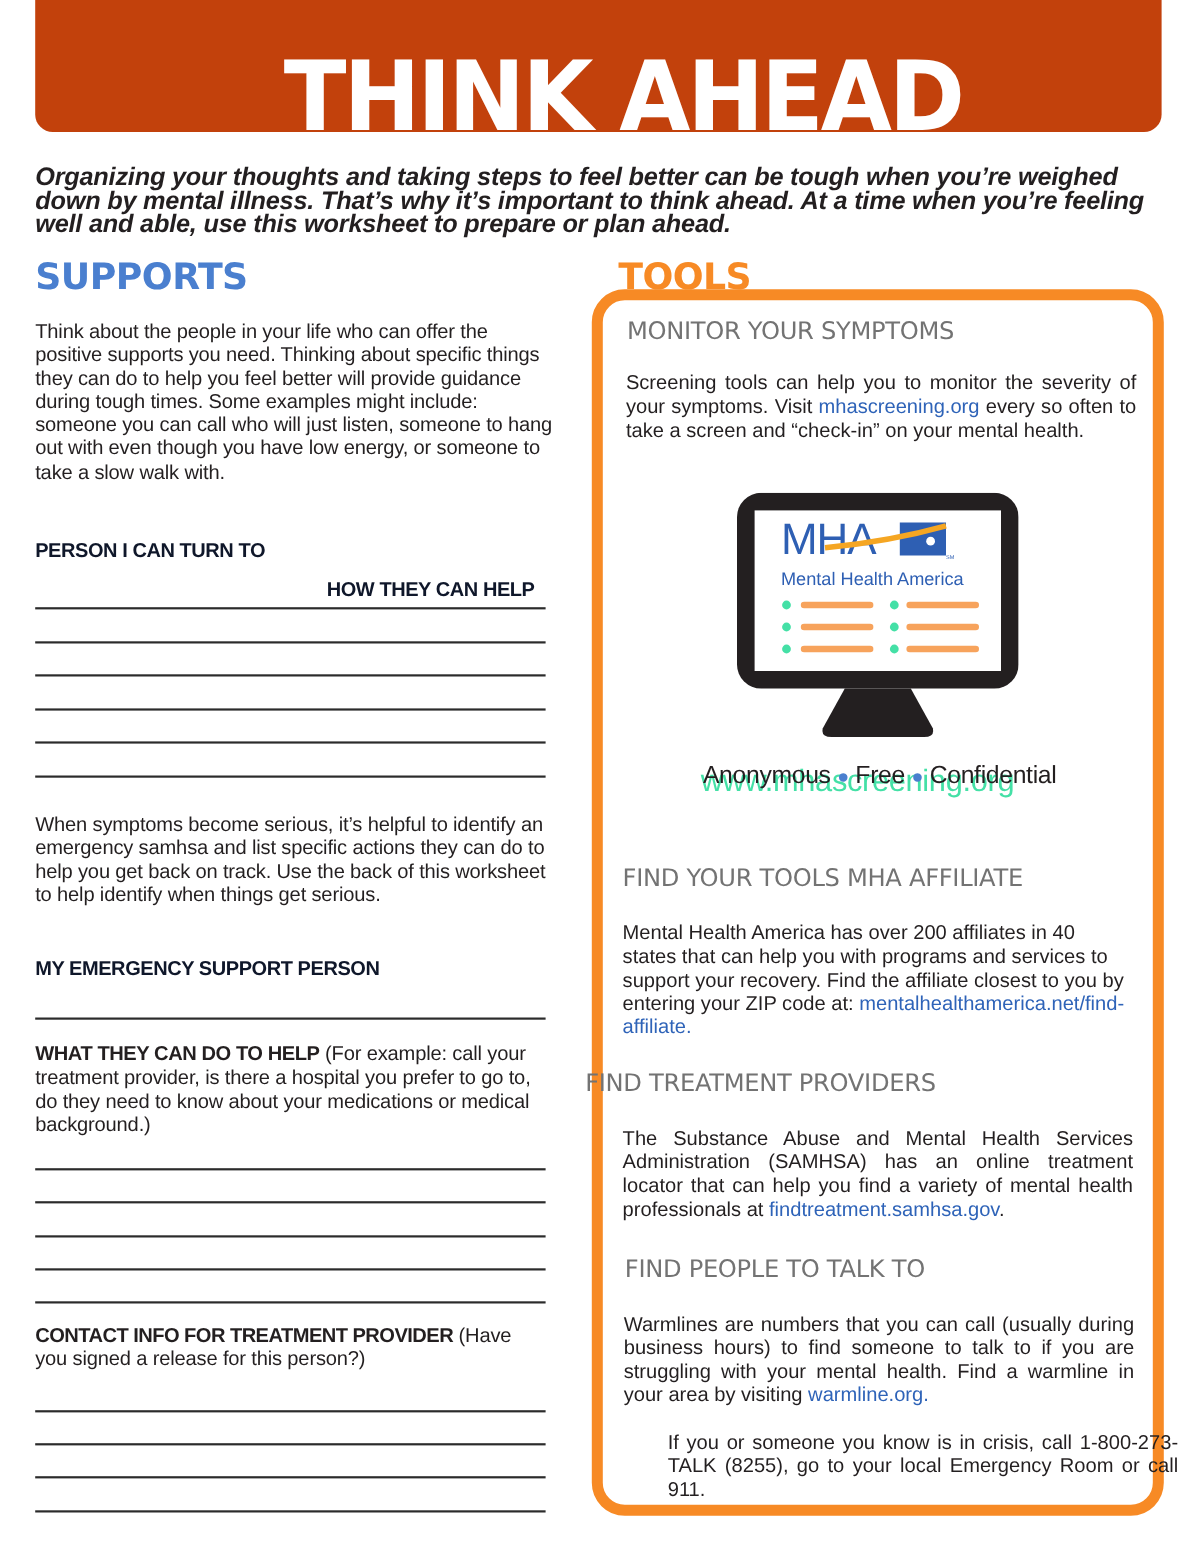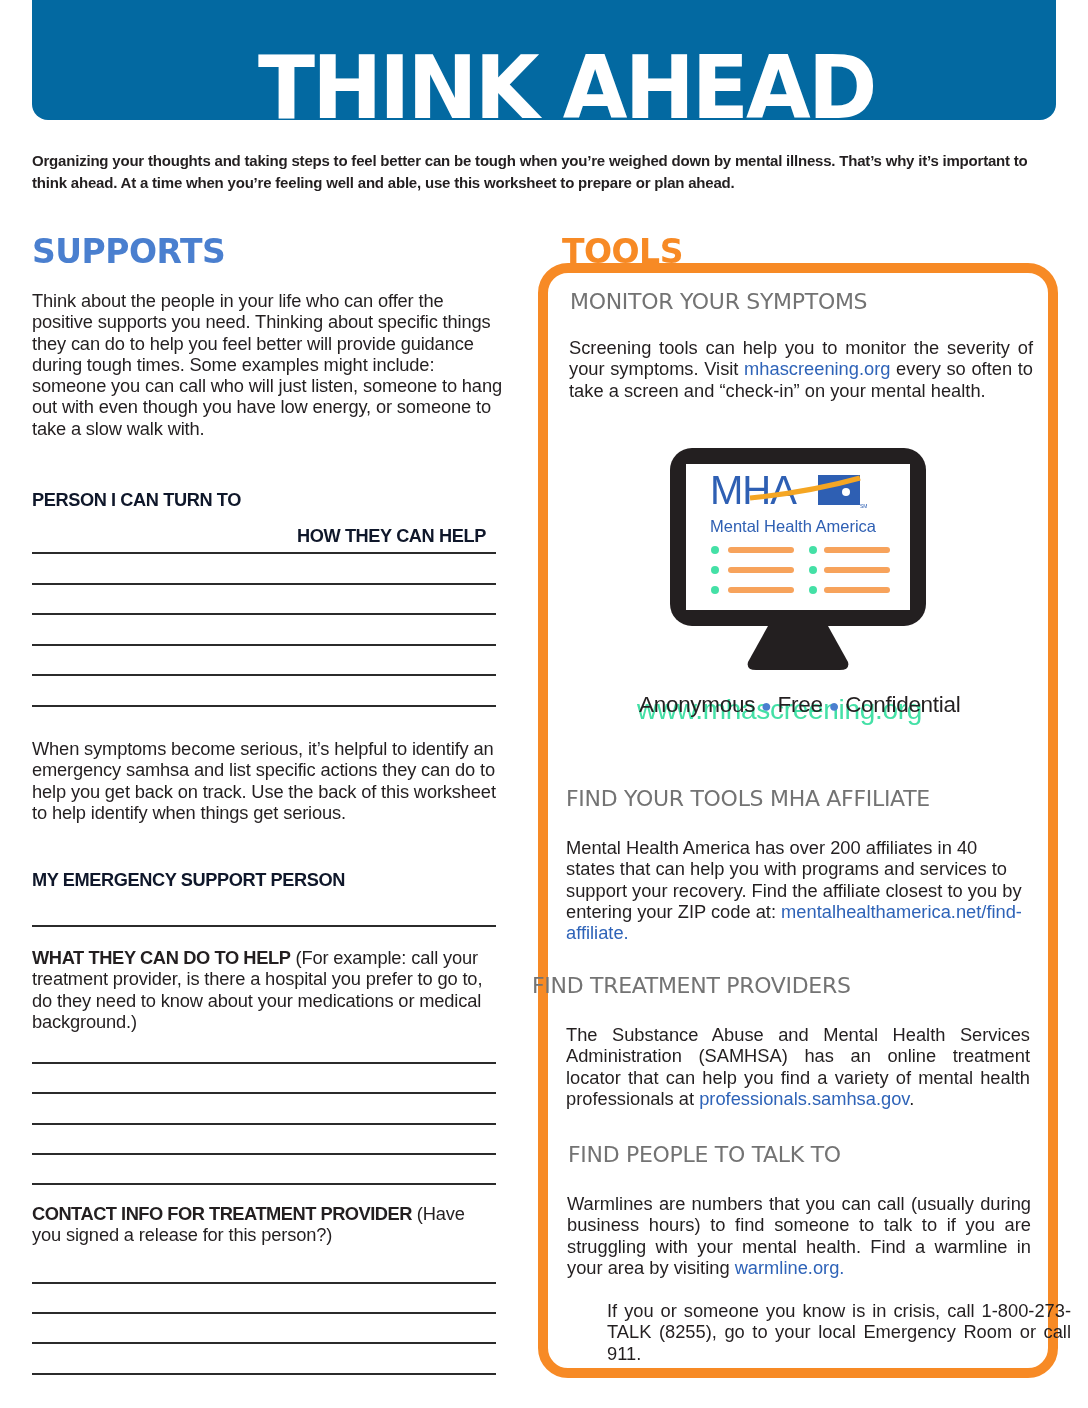--- a/index.html
+++ b/index.html
@@ -1,33 +1,34 @@
 <!DOCTYPE html>
 <html><head>
 <meta charset="utf-8">
 <style>
   * { box-sizing: border-box; margin: 0; padding: 0; }
   html, body { width: 1088px; height: 1408px; background: #ffffff; overflow: hidden; }
   body { position: relative; font-family: "Liberation Sans", "DejaVu Sans", sans-serif; color: #231f20; }
 
   .banner {
     position: absolute; left: 32px; top: 0; width: 1024px; height: 120px;
-    background: #0369a1; border-radius: 0 0 16px 16px; overflow: hidden;
+    background: #c2410c; border-radius: 0 0 16px 16px; overflow: hidden;
   }
   .banner-title {
     position: absolute; left: 226px; top: 38px; width: 574px;
     font-family: "DejaVu Sans", sans-serif; font-weight: bold;
     font-size: 88px; line-height: 100px; color: #ffffff; letter-spacing: -3px;
     white-space: nowrap; transform: scaleX(0.95); transform-origin: left top;
   }
 
   .intro {
     position: absolute; left: 32px; top: 150px; width: 1026px;
-    font-weight: bold; font-size: 15px; line-height: 21.5px; color: #231f20;
+    font-weight: bold; font-size: 23px; line-height: 21.5px; color: #231f20;
     letter-spacing: -0.2px;
+    font-style: italic;
   }
 
   .h-supports {
     position: absolute; left: 32px; top: 232px;
     font-family: "DejaVu Sans", sans-serif; font-weight: bold; font-size: 33px;
     color: #4a7fcf; letter-spacing: -0.5px;
   }
   .h-tools {
     position: absolute; left: 562px; top: 232px; height: 34px; overflow: hidden;
     font-family: "DejaVu Sans", sans-serif; font-weight: bold; font-size: 33px;
@@ -164,20 +165,20 @@
   <span>Confidential</span>
 </div>
 
 <div class="tool-heading" style="left:566px; top:786px;">FIND YOUR TOOLS MHA AFFILIATE</div>
 <div class="tool-text" style="top:837px; text-align:left;">
   <span>Mental Health America has over 200 affiliates in 40 states that can help you with programs and services to support your recovery.  Find the affiliate closest to you by entering your ZIP code at: </span><span class="link">mentalhealthamerica.net/find-affiliate.</span>
 </div>
 
 <div class="tool-heading" style="left:532px; top:973px;">FIND TREATMENT PROVIDERS</div>
 <div class="tool-text" style="top:1024px;">
-  <span>The Substance Abuse and Mental Health Services Administration (SAMHSA) has an online treatment locator that can help you find a variety of mental health professionals at </span><span class="link">professionals.samhsa.gov</span><span>.</span>
+  <span>The Substance Abuse and Mental Health Services Administration (SAMHSA) has an online treatment locator that can help you find a variety of mental health professionals at </span><span class="link">findtreatment.samhsa.gov</span><span>.</span>
 </div>
 
 <div class="tool-heading" style="left:568px; top:1142px;">FIND PEOPLE TO TALK TO</div>
 <div class="tool-text" style="left:567px; top:1193px;">
   <span>Warmlines are numbers that you can call (usually during business hours) to find someone to talk to if you are struggling with your mental health.  Find a warmline in your area by visiting </span><span class="link">warmline.org.</span>
 </div>
 <div class="tool-text" style="left:567px; top:1300px;margin-left:40px;">If you or someone you know is in crisis, call 1-800-273-TALK (8255), go to your local Emergency Room or call 911.</div>
 
 </body></html>

